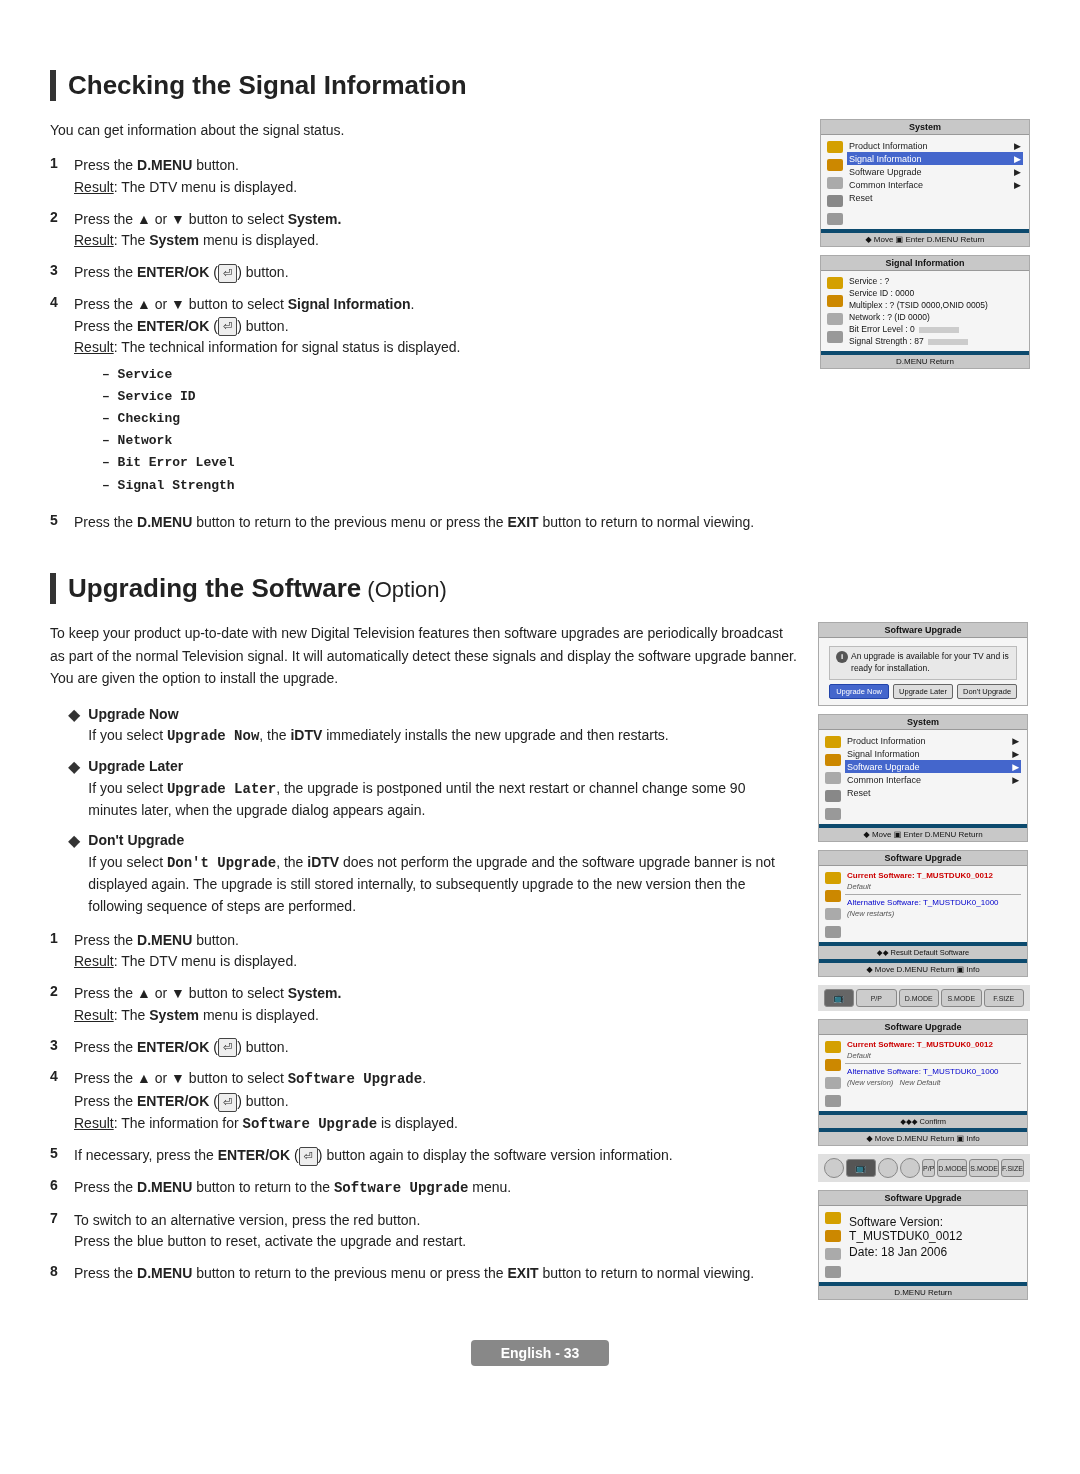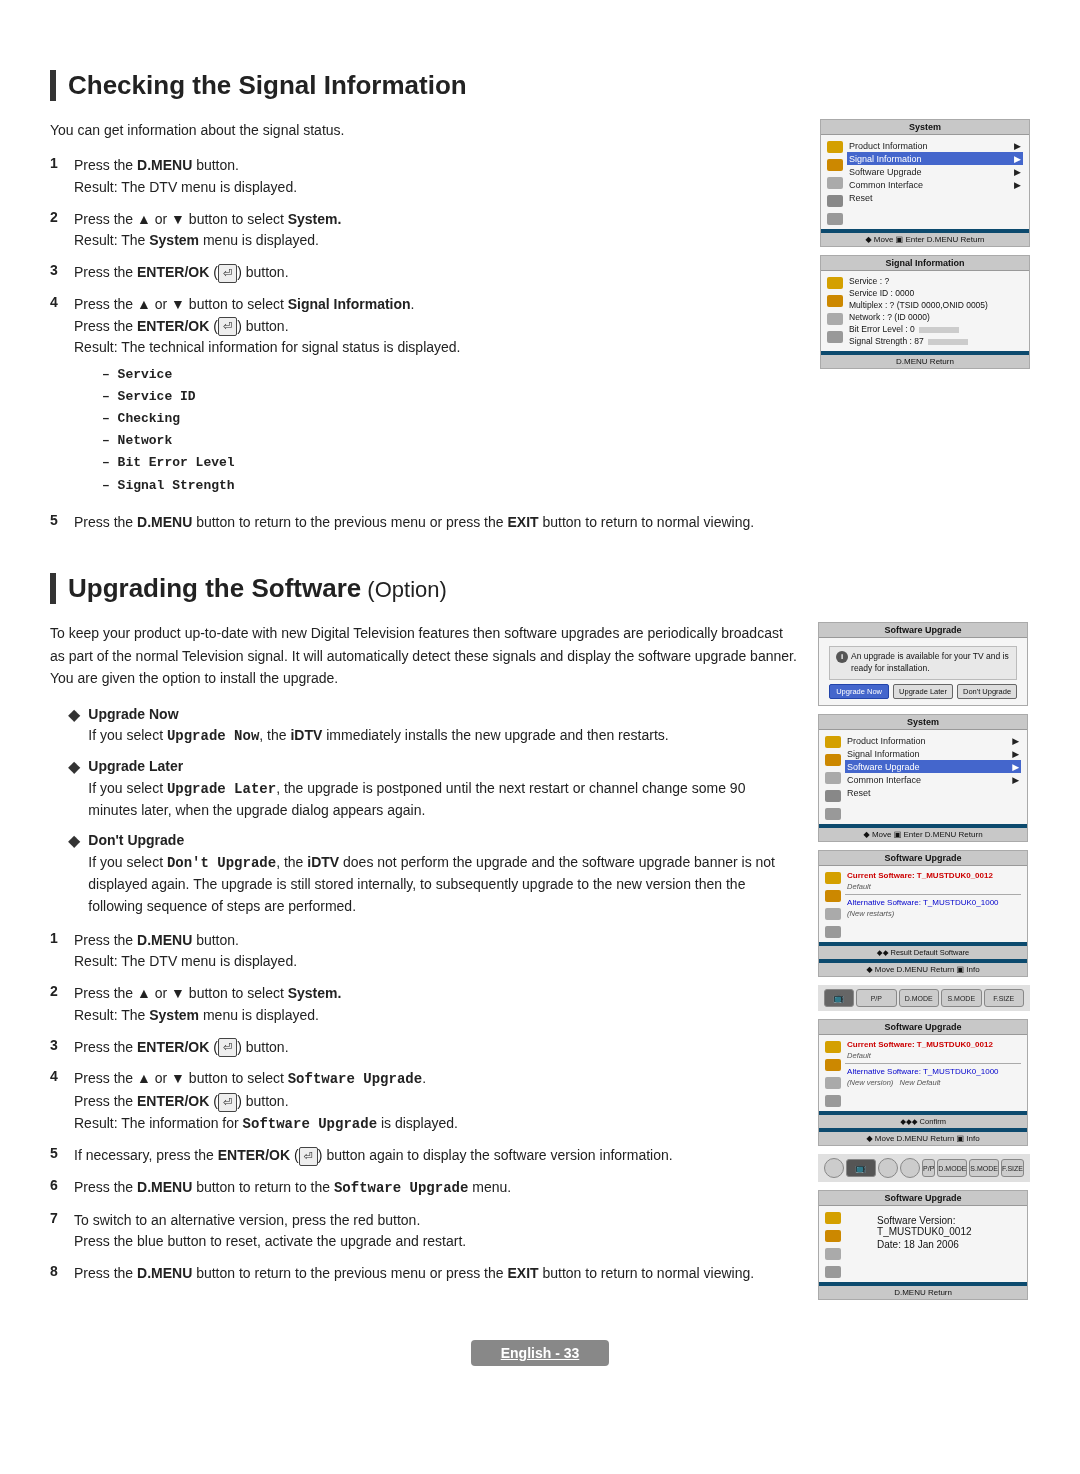--- a/index.html
+++ b/index.html
@@ -49,21 +49,21 @@
       gap: 8px;
       margin-bottom: 10px;
       align-items: flex-start;
     }
     .step-num {
       font-weight: bold;
       min-width: 16px;
     }
     .step-content { flex: 1; line-height: 1.55; }
     .step-content b, .step-content strong { font-weight: bold; }
-    .underline { }
+    .underline { text-decoration: underline; }
 
     
     .bullet-item {
       display: flex;
       gap: 8px;
       margin: 8px 0 4px 18px;
       align-items: flex-start;
     }
     .bullet-diamond { font-size: 16px; color: #333; margin-top: 1px; }
     .bullet-content { flex: 1; line-height: 1.55; }
@@ -247,28 +247,26 @@
       text-align: center;
     }
     .footer-badge {
       display: inline-block;
       background: #888;
       color: #fff;
       padding: 5px 30px;
       border-radius: 4px;
       font-size: 14px;
       font-weight: bold;
-      text-decoration: underline;
     }
 
     
     .ver-info-row {
-      font-size: 10px;
+      font-size: 12px;
       padding: 1px 4px;
-      margin-left: 28px;
     }
 
     code, .mono { font-family: 'Courier New', monospace; font-weight: bold; }
     .enter-btn {
       display: inline-block;
       border: 1px solid #444;
       padding: 0 4px;
       font-size: 11px;
       border-radius: 2px;
       background: #eee;

